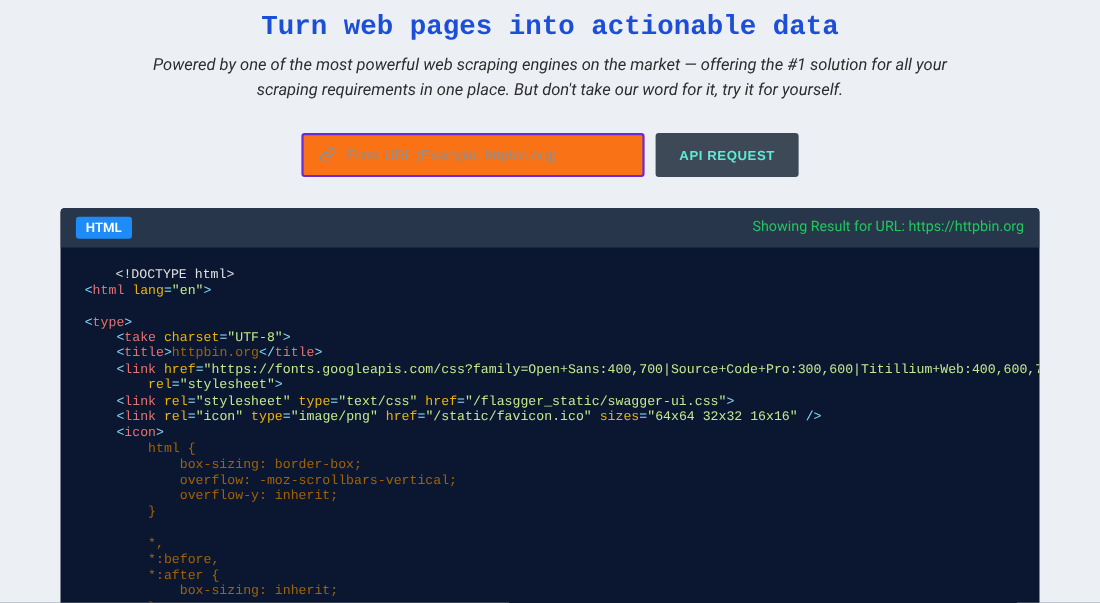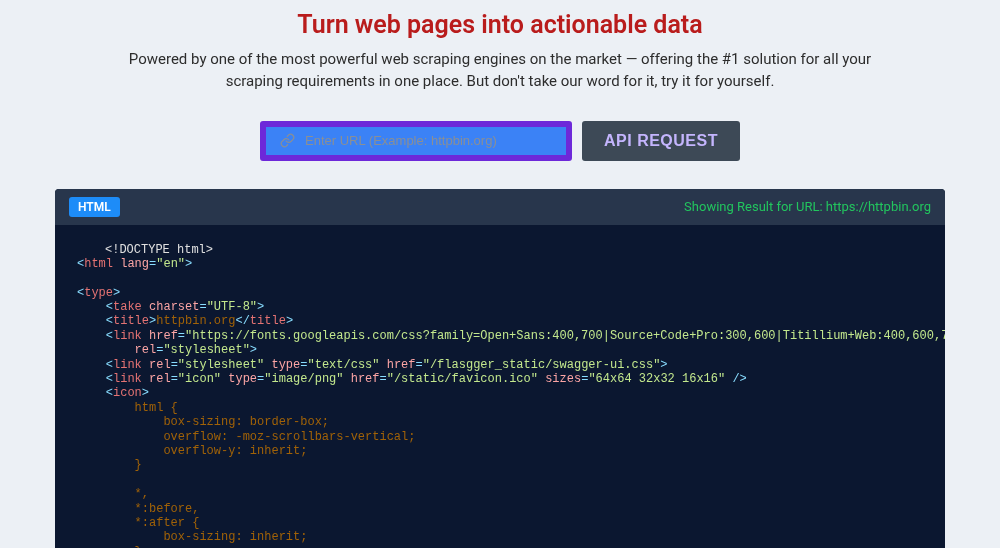--- a/index.html
+++ b/index.html
@@ -10,66 +10,68 @@
     height: 548px;
     overflow: hidden;
   }
   .hero {
     text-align: center;
     padding: 10px 20px 0 20px;
   }
   .hero h1 {
     font-size: 25px;
     font-weight: 600;
-    color: #b91c1c;
+    color: #1d4ed8;
     margin-bottom: 10px;
+    font-family: Liberation Mono, monospace;
   }
   .hero p {
     font-size: 15px;
     color: #2d2d2d;
     max-width: 770px;
     margin: 0 auto;
     line-height: 1.45;
+    font-style: italic;
   }
   .input-row {
     display: flex;
     justify-content: center;
     align-items: center;
     gap: 10px;
     margin-top: 28px;
     margin-bottom: 28px;
   }
   .url-wrap {
-    background: #3b82f6;
-    border: 6px solid #6d28d9;
+    background: #f97316;
+    border: 2px solid #6d28d9;
     border-radius: 3px;
     display: flex;
     align-items: center;
     padding: 0 14px;
     height: 40px;
     width: 312px;
   }
   .url-wrap svg { flex: 0 0 auto; }
   .url-wrap input {
     border: none;
     outline: none;
     font-size: 13px;
     color: #333;
     margin-left: 10px;
     width: 100%;
     background: transparent;
   }
   .url-wrap input::placeholder { color: #8a8f95; }
   .api-btn {
     background: #3d4956;
-    color: #c4b5fd;
+    color: #5eead4;
     border: none;
     height: 40px;
     padding: 0 22px;
-    font-size: 16px;
+    font-size: 12px;
     font-weight: 700;
     letter-spacing: .5px;
     border-radius: 3px;
     cursor: pointer;
   }
   .panel {
     width: 890px;
     margin: 0 auto;
     background: #0b1730;
     border-radius: 4px 4px 0 0;
@@ -97,21 +99,21 @@
   .code {
     font-family: "SFMono-Regular", Consolas, "Liberation Mono", Menlo, monospace;
     font-size: 12px;
     line-height: 1.2;
     padding: 18px 22px;
     white-space: pre;
     color: #d6deeb;
     overflow: hidden;
   }
   .t  { color: #e57373; }   
-  .a  { color: #fca5a5; text-align: center; }   
+  .a  { color: #eab308; text-align: center; }   
   .s  { color: #c3e88d; }   
   .p  { color: #89ddff; }   
   .d  { color: #e0e0e0; margin-left: 28px; }   
   .x  { color: #a16207; }   
 </style>
 </head>
 <body>
 
 <div class="hero">
   <h1>Turn web pages into actionable data</h1>

